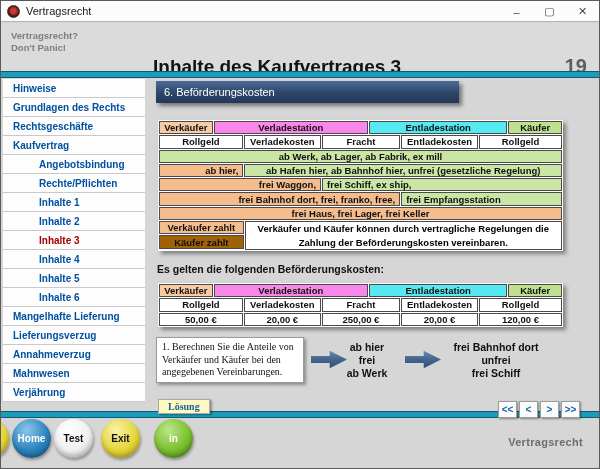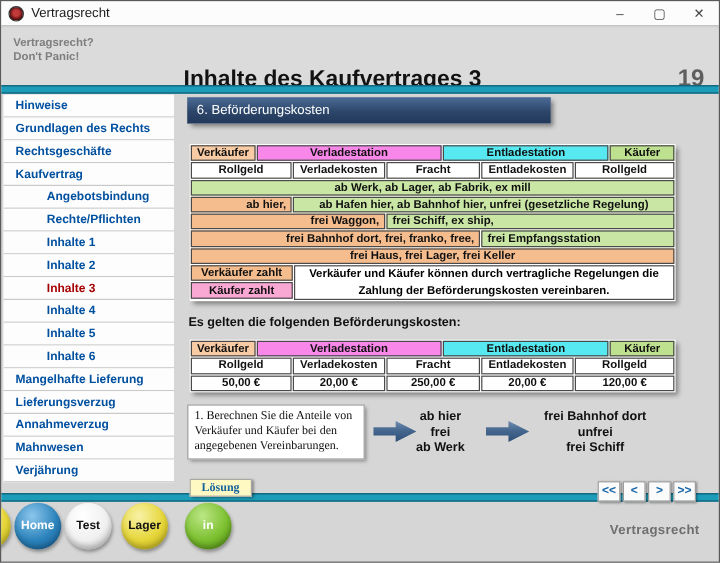--- a/index.html
+++ b/index.html
@@ -181,21 +181,21 @@
       <div class="t-row">
         <div class="t-cell al-right" style="width: 60%; background: rgb(245, 189, 142);">frei Bahnhof dort, frei, franko, free,</div>
         <div class="t-cell al-left" style="width: 40%; background: rgb(201, 230, 165);">frei Empfangsstation</div>
       </div>
       <div class="t-row">
         <div class="t-cell" style="width: 100%; background: rgb(245, 189, 142);">frei Haus, frei Lager, frei Keller</div>
       </div>
       <div class="legend-block">
         <div class="legend-left">
           <div class="t-cell" style="background: rgb(245, 189, 142);">Verkäufer zahlt</div>
-          <div class="t-cell" style="background: #f9a8d4;">Käufer zahlt</div>
+          <div class="t-cell" style="background: #a16207;">Käufer zahlt</div>
         </div>
         <div class="legend-note">
           <div>Verkäufer und Käufer können durch vertragliche Regelungen die</div>
           <div>Zahlung der Beförderungskosten vereinbaren.</div>
         </div>
       </div>
     </div>
 
   <div class="subtitle">Es gelten die folgenden Beförderungskosten:</div>
 
@@ -242,15 +242,15 @@
       <div class="nav-btn">&lt;&lt;</div>
       <div class="nav-btn">&lt;</div>
       <div class="nav-btn">&gt;</div>
       <div class="nav-btn">&gt;&gt;</div>
     </div>
   <div id="round-buttons"></div>
   <div class="circle-btn circle-yellow" id="btn-edge"></div>
   <div class="brand">Vertragsrecht</div>
 <div class="circle-btn circle-blue" id="btn-home">Home</div>
     <div class="circle-btn circle-white" id="btn-test">Test</div>
-    <div class="circle-btn circle-yellow" id="btn-exit">Lager</div>
+    <div class="circle-btn circle-yellow" id="btn-exit">Exit</div>
     <div class="circle-btn circle-green" id="btn-in">in</div>
   </div>
 
 </body></html>

